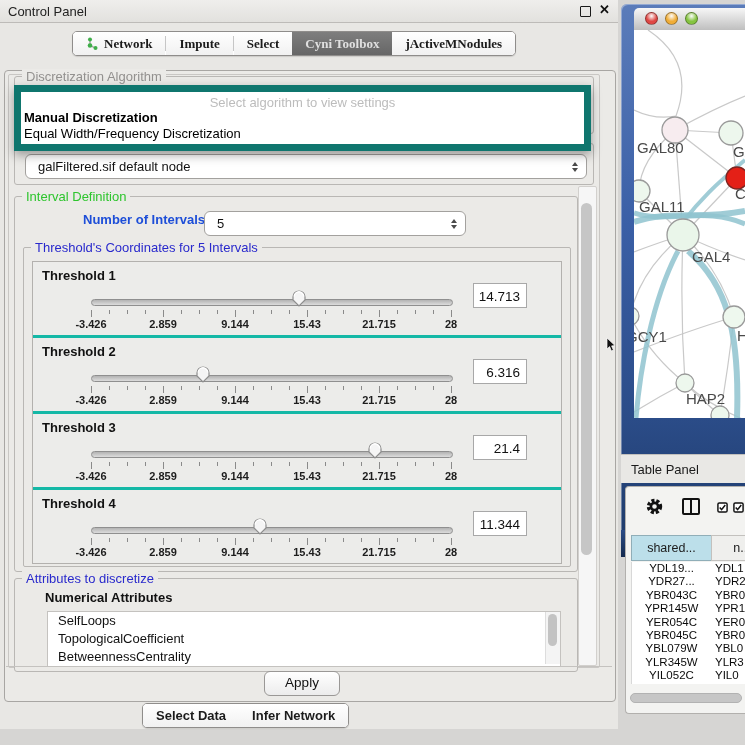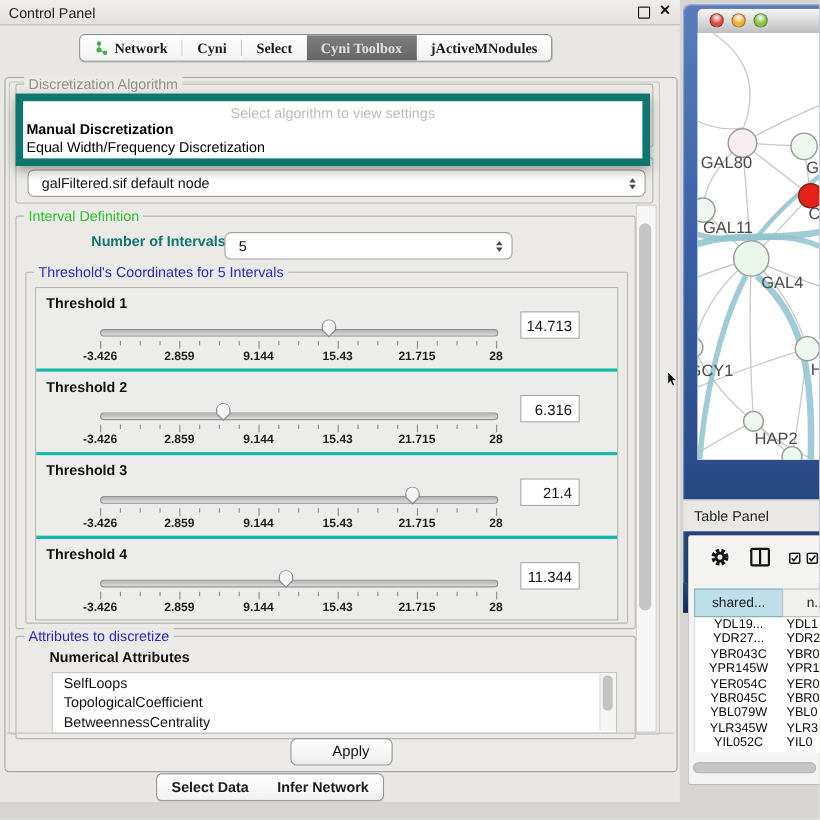--- a/index.html
+++ b/index.html
@@ -48,21 +48,21 @@
   .popup{position:absolute;left:14px;top:85px;width:563px;height:52px;background:#fff;border:7px solid #0f766e;box-shadow:0 4px 10px rgba(0,0,0,0.35);z-index:30;}
   .popup-ph{position:absolute;left:0;right:0;top:3px;text-align:center;color:#bcbcbc;font-size:13px;}
   .popup-opt{position:absolute;left:3px;font-size:13px;color:#000;white-space:nowrap;}
   .popup-opt.sel{font-weight:bold;top:18px;}
   .popup-opt.o2{top:34px;}
 
   .tdata-group{left:14px;top:143px;width:578px;height:40px;}
   .tdata-combo{left:10px;top:10px;width:560px;height:23px;}
 
   .interval-group{left:14px;top:196px;width:562px;height:374px;}
-  .noi-label{position:absolute;left:68px;top:15px;font-size:13px;font-weight:bold;color:#0f766e;}
+  .noi-label{position:absolute;left:68px;top:15px;font-size:13px;font-weight:bold;color:#1d4ed8;}
   .noi-spinner{left:189px;top:14px;width:260px;height:23px;}
   .thr-group{position:absolute;left:8px;top:50px;width:546px;height:318px;border:1px solid #b9b7b4;border-radius:2px;}
   .thr-rows{position:absolute;left:8px;top:13px;width:528px;border:1px solid #b3b1ae;background:#e9e8e5;}
   .thr-row{position:relative;height:73px;background:#ececea;border-bottom:3px solid #14b8a6;}
   .thr-row:last-child{border-bottom:none;}
   .thr-label{position:absolute;left:9px;top:6px;font-size:13px;font-weight:bold;color:#111;}
   .thr-track{position:absolute;left:58px;top:37px;width:360px;height:5px;border:1px solid #8f8f8f;border-radius:4px;background:linear-gradient(#b3b3b3,#dcdcdc);}
   .thr-thumb{position:absolute;top:27px;width:16px;height:19px;}
   .tick{position:absolute;width:1px;background:#8a8a8a;}
   .tick.major{top:48px;height:7px;}
@@ -70,21 +70,21 @@
   .tick-label{position:absolute;top:56px;transform:translateX(-50%);font-size:11px;font-weight:600;color:#1d1d1d;white-space:nowrap;}
   .thr-value{position:absolute;left:440px;top:21px;width:54px;height:25px;background:#fff;border:1px solid #a8a8a8;font-size:13.5px;color:#111;text-align:right;line-height:25px;padding-right:6px;box-sizing:border-box;}
 
   .attr-group{left:14px;top:578px;width:562px;height:92px;}
   .attr-title{position:absolute;left:30px;top:11px;font-size:13px;font-weight:bold;color:#111;}
   .attr-list{position:absolute;left:32px;top:32px;width:512px;height:54px;background:#fff;border:1px solid #c4c2bf;overflow:hidden;}
   .attr-item{padding-left:10px;font-size:13px;line-height:18px;color:#111;white-space:nowrap;}
   .attr-vsb{position:absolute;right:0;top:0;width:14px;height:52px;background:#f4f4f4;border-left:1px solid #ddd;}
   .attr-vsb .thumb{position:absolute;left:2px;top:2px;width:9px;height:32px;background:#c3c3c3;border-radius:5px;}
 
-  .apply-btn{position:absolute;left:264px;top:671px;width:74px;height:23px;background:linear-gradient(#ffffff,#ececec);border:1px solid #9a9896;border-radius:6px;font-size:13.5px;color:#111;text-align:center;line-height:22px;padding-left:17px;}
+  .apply-btn{position:absolute;left:264px;top:671px;width:74px;height:23px;background:linear-gradient(#ffffff,#ececec);border:1px solid #9a9896;border-radius:6px;font-size:13.5px;color:#111;text-align:center;line-height:22px;}
   .sep-line{position:absolute;left:6px;top:666px;width:606px;height:1px;background:#c4c2bf;}
 
   .main-vsb{position:absolute;left:578px;top:186px;width:17px;height:478px;background:#f6f6f6;border:1px solid #d2d0cd;border-radius:2px;}
   .main-vsb .thumb{position:absolute;left:2px;top:16px;width:11px;height:352px;background:#c6c6c6;border-radius:6px;}
 
   .cursor-arrow{position:absolute;left:606px;top:338px;z-index:40;}
 
   
   .net-window{position:absolute;left:621px;top:4px;width:124px;height:553px;
     background:linear-gradient(180deg,#5b7cba 0%,#3a5fa6 40%,#2b4c88 75%,#1c3866 100%);
@@ -131,21 +131,21 @@
         <svg width="13" height="15" viewBox="0 0 13 15">
           <path d="M4 3.5 L4 9.5 L9.5 12" stroke="#9a9a9a" stroke-width="1.3" fill="none"></path>
           <circle cx="4" cy="3.5" r="2" fill="#3fae49"></circle>
           <circle cx="4" cy="9.5" r="2.3" fill="#3fae49"></circle>
           <circle cx="9.5" cy="12" r="2" fill="#3fae49"></circle>
         </svg>
         <span>Network</span>
       </div>
       <div class="tab-sep"></div>
       <div class="tab">
-        <span>Cyni</span>
+        <span>Impute</span>
       </div>
       <div class="tab-sep"></div>
       <div class="tab">
         <span>Select</span>
       </div>
       <div class="tab sel">
         <span>Cyni Toolbox</span>
       </div>
       <div class="tab">
         <span>jActiveMNodules</span>

